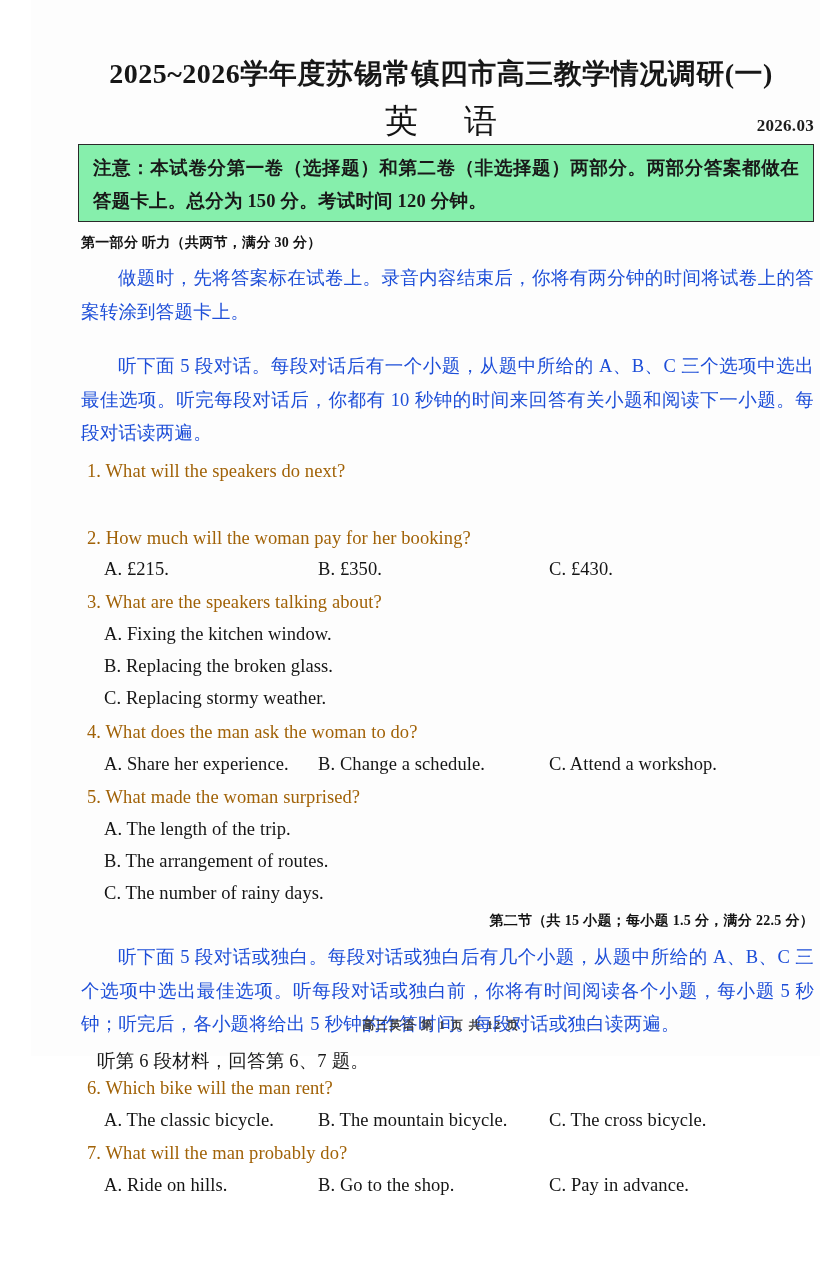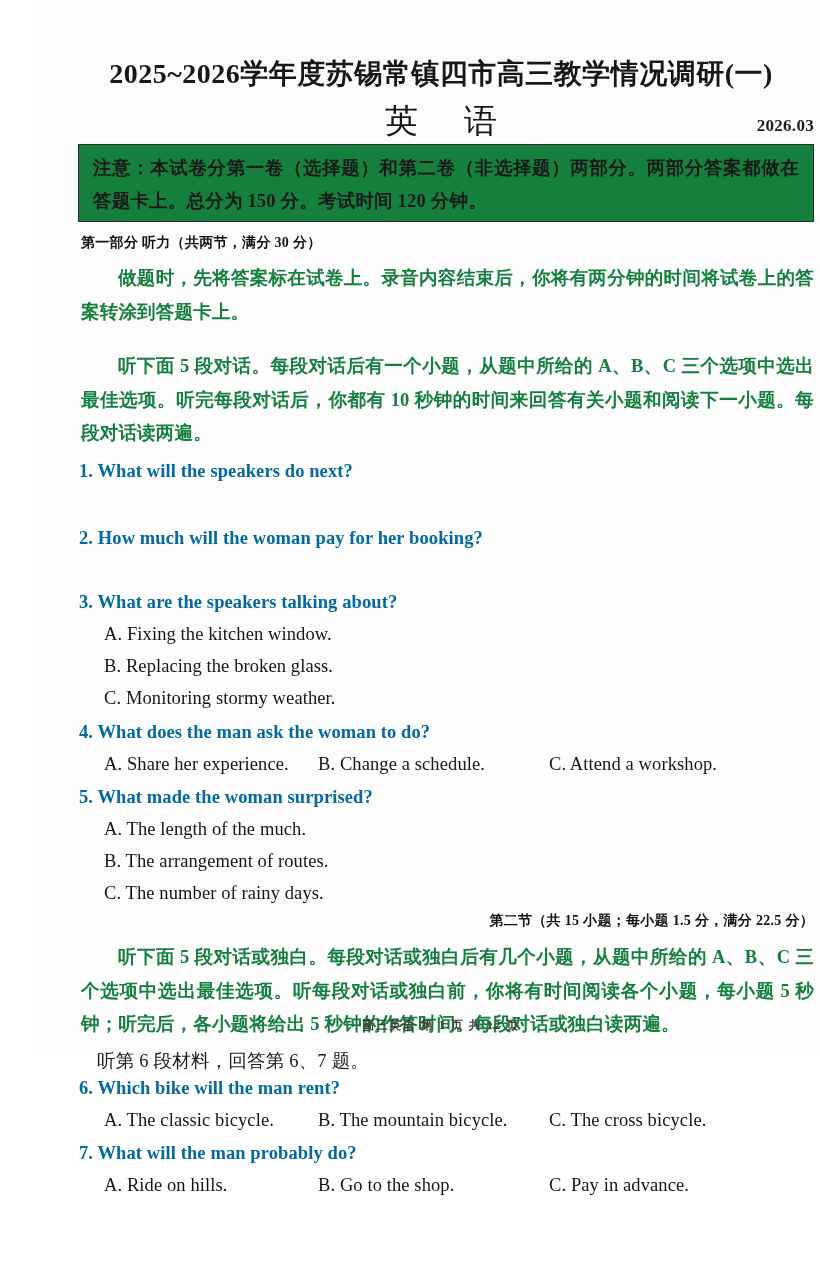--- a/index.html
+++ b/index.html
@@ -60,21 +60,21 @@
 
   
   .notice-box {
     position: absolute;
     left: 47px;
     top: 144px;
     width: 736px;
     height: 78px;
     border: 1.6px solid #2a2a2a;
     box-sizing: border-box;
-    background: #15803d;
+    background: #86efac;
   }
   .notice-text {
     position: absolute;
     left: 14px;
     top: 7px;
     width: 706px;
     font-size: 18.5px;
     line-height: 33px;
     font-weight: 600;
     color: #191919;
@@ -91,42 +91,42 @@
   .cn-head {
     font-size: 14px;
     font-weight: 700;
     color: #131313;
     letter-spacing: 0.3px;
     white-space: nowrap;
   }
   .cn-para {
     font-size: 18.5px;
     line-height: 33.5px;
-    font-weight: 700;
-    color: #15803d;
+    font-weight: 400;
+    color: #1d4ed8;
     text-align: justify;
     text-indent: 37px;
     letter-spacing: 0.2px;
   }
   .cn-line {
     font-size: 18.5px;
     font-weight: 500;
     color: #1a1a1a;
     letter-spacing: 0.2px;
     white-space: nowrap;
     padding-left: 16px;
   }
 
   
   .q-stem {
     position: absolute;
-    left: 48px;
-    font-size: 18.5px;
-    font-weight: 700;
-    color: #0369a1;
+    left: 56px;
+    font-size: 18.5px;
+    font-weight: 400;
+    color: #a16207;
     white-space: nowrap;
     letter-spacing: 0.1px;
   }
   .opt-row {
     position: absolute;
     left: 73px;
     width: 710px;
     height: 26px;
   }
   .opt {
@@ -169,42 +169,47 @@
   </div>
 
   <div class="blk cn-head" style="top:234px;">第一部分 听力（共两节，满分 30 分）</div>
   <div class="blk cn-para" style="top:262px;">做题时，先将答案标在试卷上。录音内容结束后，你将有两分钟的时间将试卷上的答案转涂到答题卡上。</div>
 
   <div class="blk cn-para" style="top:350px;">听下面 5 段对话。每段对话后有一个小题，从题中所给的 A、B、C 三个选项中选出最佳选项。听完每段对话后，你都有 10 秒钟的时间来回答有关小题和阅读下一小题。每段对话读两遍。</div>
 
   <div class="q-stem" style="top:461px;">1. What will the speakers do next?</div>
 
   <div class="q-stem" style="top:528px;">2. How much will the woman pay for her booking?</div>
+  <div class="opt-row" style="top:559px;">
+    <span class="opt colA">A. £215.</span>
+    <span class="opt colB">B. £350.</span>
+    <span class="opt colC">C. £430.</span>
+  </div>
 
   <div class="q-stem" style="top:592px;">3. What are the speakers talking about?</div>
   <div class="opt-row" style="top:624px;">
     <span class="opt stack">A. Fixing the kitchen window.</span>
   </div>
   <div class="opt-row" style="top:656px;">
     <span class="opt stack">B. Replacing the broken glass.</span>
   </div>
   <div class="opt-row" style="top:688px;">
-    <span class="opt stack">C. Monitoring stormy weather.</span>
+    <span class="opt stack">C. Replacing stormy weather.</span>
   </div>
 
   <div class="q-stem" style="top:722px;">4. What does the man ask the woman to do?</div>
   <div class="opt-row" style="top:754px;">
     <span class="opt colA">A. Share her experience.</span>
     <span class="opt colB">B. Change a schedule.</span>
     <span class="opt colC">C. Attend a workshop.</span>
   </div>
 
   <div class="q-stem" style="top:787px;">5. What made the woman surprised?</div>
   <div class="opt-row" style="top:819px;">
-    <span class="opt stack">A. The length of the much.</span>
+    <span class="opt stack">A. The length of the trip.</span>
   </div>
   <div class="opt-row" style="top:851px;">
     <span class="opt stack">B. The arrangement of routes.</span>
   </div>
   <div class="opt-row" style="top:883px;">
     <span class="opt stack">C. The number of rainy days.</span>
   </div>
 
   <div class="blk cn-head" style="top:912px;text-align:right;">第二节（共 15 小题；每小题 1.5 分，满分 22.5 分）</div>
   <div class="blk cn-para" style="top:941px;">听下面 5 段对话或独白。每段对话或独白后有几个小题，从题中所给的 A、B、C 三个选项中选出最佳选项。听每段对话或独白前，你将有时间阅读各个小题，每小题 5 秒钟；听完后，各小题将给出 5 秒钟的作答时间。每段对话或独白读两遍。</div>

